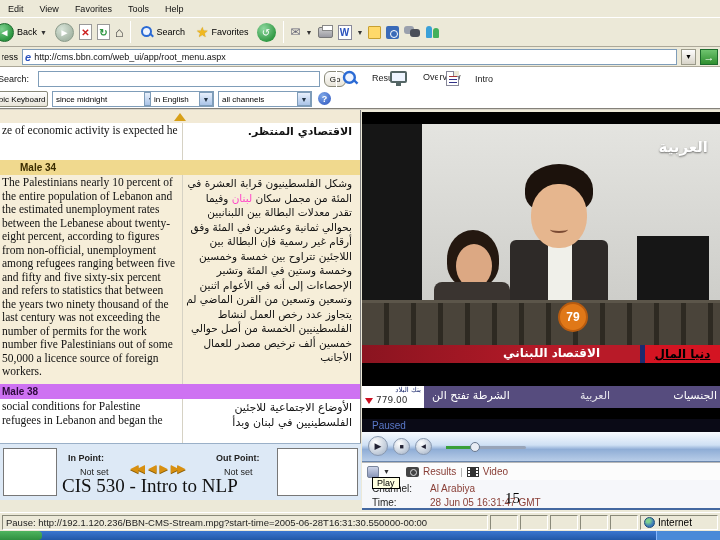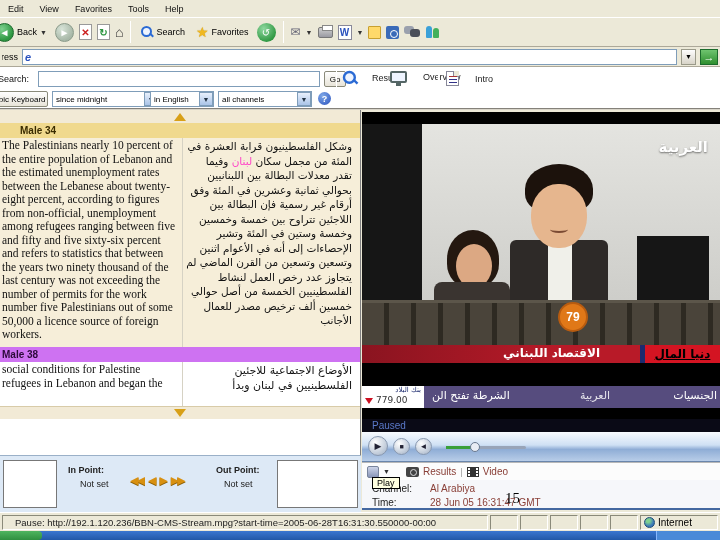--- a/index.html
+++ b/index.html
@@ -83,21 +83,21 @@
   .hdr-34 { background:#f0d98e; color:#3a2c00;padding-left:20px; }
   .hdr-38 { background:#ce72f2; color:#2c0a3a; }
   .row-a { height:37px; background:#fff; }
   .row-a .t-ar { font-weight:bold; }
   .row-b { height:209px; background:#f6eed9; }
   .row-b .t-ar { font-size:10.5px; line-height:14.5px; }
   .row-c { height:44px; background:#fff; }
   .hl { color:#ff46c8; }
 
   
-  .clipbar { left:0; top:455px; width:361px; height:57px; background:#dde9f6; border-top:1px solid #9ab0c8; }
+  .clipbar { left:0; top:443px; width:361px; height:57px; background:#dde9f6; border-top:1px solid #9ab0c8; }
   .whitebox { position:absolute; background:#fff; border:1px solid #777; }
   .clip-lbl { position:absolute; font-size:9px; font-weight:bold; color:#222; }
   .clip-val { position:absolute; font-size:9px; color:#222; }
   .jog { position:absolute; display:flex; gap:5px; align-items:center; }
   .jog span { color:#d89010; font-size:11px; text-shadow:0 1px 0 #8a5c00; letter-spacing:-2px; }
   .slide-title { position:absolute; font-family:"Liberation Serif",serif; font-size:19px; color:#111; white-space:nowrap; }
 
   
   .videopanel { left:361px; top:110px; width:359px; height:402px; background:#ece9d8; }
   .vbox { position:absolute; left:1px; top:2px; width:358px; height:320px; background:#000; overflow:hidden; }
@@ -141,21 +141,21 @@
   .film-ic::after { content:""; position:absolute; left:1px; top:1px; width:2px; height:2px; background:#fff; box-shadow:0 3px 0 #fff, 0 6px 0 #fff, 8px 0 0 #fff, 8px 3px 0 #fff, 8px 6px 0 #fff; }
   .maroon { color:#8a4038; font-size:10px; }
   .inforow { position:absolute; left:1px; top:370px; width:358px; height:30px; background:#f6f7fa; border-bottom:2px solid #4468a0; }
   .info-lbl { position:absolute; font-size:10px; color:#222; }
   .info-val { position:absolute; font-size:10px; color:#8a4038; }
   .pagenum { position:absolute; left:144px; top:380px; font-family:"Liberation Serif",serif; font-size:15px; color:#000; z-index:6; }
 
   
   .statusbar { left:0; top:512px; width:720px; height:19px; background:#ece9d8; border-top:1px solid #fff; display:flex; align-items:center; gap:2px; padding:1px 2px; }
   .cell { height:15px; border:1px solid; border-color:#8a8a7a #fff #fff #8a8a7a; display:flex; align-items:center; overflow:hidden; }
-  .cell-msg { flex:1; max-width:486px; padding-left:12px; font-size:9.5px; color:#222; white-space:nowrap; }
+  .cell-msg { flex:1; max-width:486px; padding-left:3px; font-size:9.5px; color:#222; white-space:nowrap; }
   .cell-sm { width:28px; }
   .cell-zone { width:78px; padding-left:3px; gap:3px; font-size:10px; }
   .globe { width:11px; height:11px; border-radius:50%; background:radial-gradient(circle at 35% 30%,#7fd18f 20%,#3a78b8 65%); border:1px solid #1c4a78; }
 
   
   .taskbar { left:0; top:531px; width:720px; height:9px; background:linear-gradient(#3a77d0,#2258a8); }
   .startstub { position:absolute; left:0; top:0; width:42px; height:9px; background:linear-gradient(#4fb55f,#2f8f3f); border-radius:0 4px 4px 0; }
   .traycorner { position:absolute; right:0; top:0; width:64px; height:9px; background:#4a8ad8; border-left:1px solid #88b8ff; }
 </style>
 </head>
@@ -204,29 +204,30 @@
     <span class="note-ic"></span>
     <span class="research-ic"></span>
     <span class="disc-ic"></span>
     <span class="msn-ic"></span>
   </div>
 
   <div class="abs addrbar">
     <span class="addr-label">Address</span>
     <span class="addr-field">
       <span class="e-ic">e</span>
+      <input class="addr-input" readonly="" value="http://cms.bbn.com/web_ui/app/root_menu.aspx" style="">
     </span>
     <span class="addr-drop">▼</span>
     <span class="go-btn">→</span>
   </div>
 
   <div class="abs apphead">
     <span class="abs lbl" style="left:-2px; top:7px;">Search:</span>
     <input class="field" style="left: 38px; top: 4px; width: 282px;">
-    <span class="btn" style="left:324px; top:4px; width:22px; height:16px;">Go</span>
+    <span class="btn" style="left:324px; top:4px; width:22px; height:16px;border-radius:6px;">Go</span>
     <span class="btn" style="left:-16px; top:24px; width:64px; height:16px; overflow:hidden;">Arabic Keyboard</span>
     <span class="selbox" style="left:52px; top:24px; width:107px;gap:8px;">
       <span class="txt">since midnight</span>
       <span class="sel-arrow">▼</span>
     </span>
     <span class="selbox" style="left:150px; top:24px; width:64px;">
       <span class="txt">in English</span>
       <span class="sel-arrow">▼</span>
     </span>
     <span class="selbox" style="left:218px; top:24px; width:94px;">
@@ -248,20 +249,24 @@
       <span class="page-ic"></span>
       <span>Intro</span>
     </span>
   </div>
 
   <div class="abs transcript">
     <div class="scrollbar">
         <span class="tri-up"></span>
       </div>
 
+    <div class="t-row row-a">
+      <div class="t-en">ze of economic activity is expected he</div>
+      <div class="t-ar">الاقتصادي المنتظر.</div>
+    </div>
 
     <div class="t-hdr hdr-34">Male 34</div>
 
     <div class="t-row row-b">
       <div class="t-en">The Palestinians nearly 10 percent of the entire population of Lebanon and the estimated unemployment rates between the Lebanese about twenty-eight percent, according to figures from non-official, unemployment among refugees ranging between five and fifty and five sixty-six percent and refers to statistics that between the years two ninety thousand of the last century was not exceeding the number of permits for the work number five Palestinians out of some 50,000 a licence source of foreign workers.</div>
       <div class="t-ar"><span>وشكل الفلسطينيون قرابة العشرة في المئة من مجمل سكان </span><span class="hl">لبنان</span><span> وفيما تقدر معدلات البطالة بين اللبنانيين بحوالي ثمانية وعشرين في المئة وفق أرقام غير رسمية فإن البطالة بين اللاجئين تتراوح بين خمسة وخمسين وخمسة وستين في المئة وتشير الإحصاءات إلى أنه في الأعوام اثنين وتسعين وتسعين من القرن الماضي لم يتجاوز عدد رخص العمل لنشاط الفلسطينيين الخمسة من أصل حوالي خمسين ألف ترخيص مصدر للعمال الأجانب</span></div>
     </div>
 
     <div class="t-hdr hdr-38">Male 38</div>
 
@@ -281,20 +286,21 @@
     <span class="clip-val" style="left:80px; top:23px;">Not set</span>
     <span class="jog" style="left:130px; top:18px;">
       <span>◀◀</span>
       <span>◀</span>
       <span>▶</span>
       <span>▶▶</span>
     </span>
     <span class="clip-lbl" style="left:216px; top:9px;">Out Point:</span>
     <span class="clip-val" style="left:224px; top:23px;">Not set</span>
     <span class="whitebox" style="left:277px; top:4px; width:81px; height:48px;"></span>
+    <span class="slide-title" style="left:62px; top:31px;">CIS 530 - Intro to NLP</span>
   </div>
 
   <div class="abs videopanel">
     <div class="vbox">
       <div class="vimg">
         <span class="dk" style="left:0; top:0; width:60px; height:221px;"></span>
         <span class="dk" style="left:275px; top:112px; width:72px; height:109px;"></span>
         <span class="woman-hair"></span>
         <span class="woman-face"></span>
         <span class="woman-body"></span>

